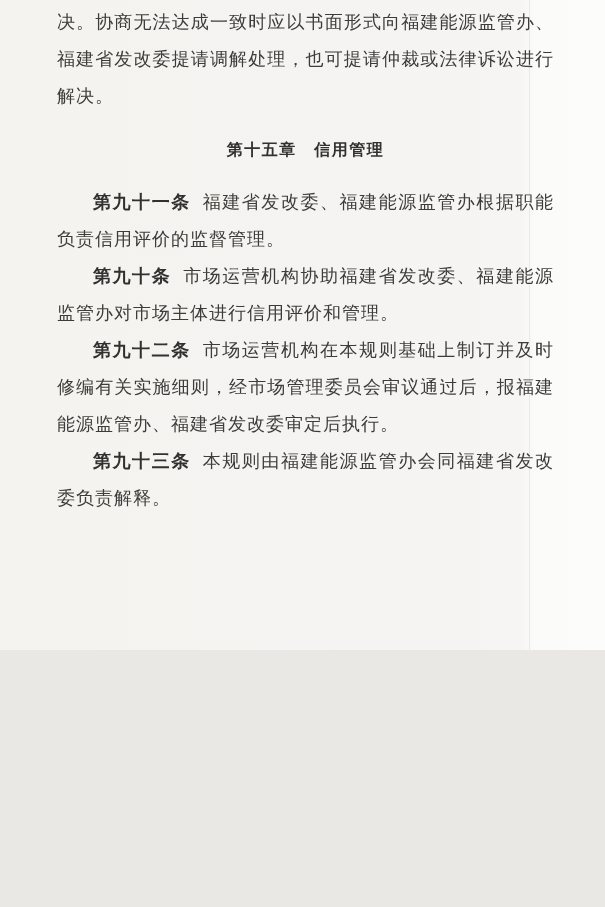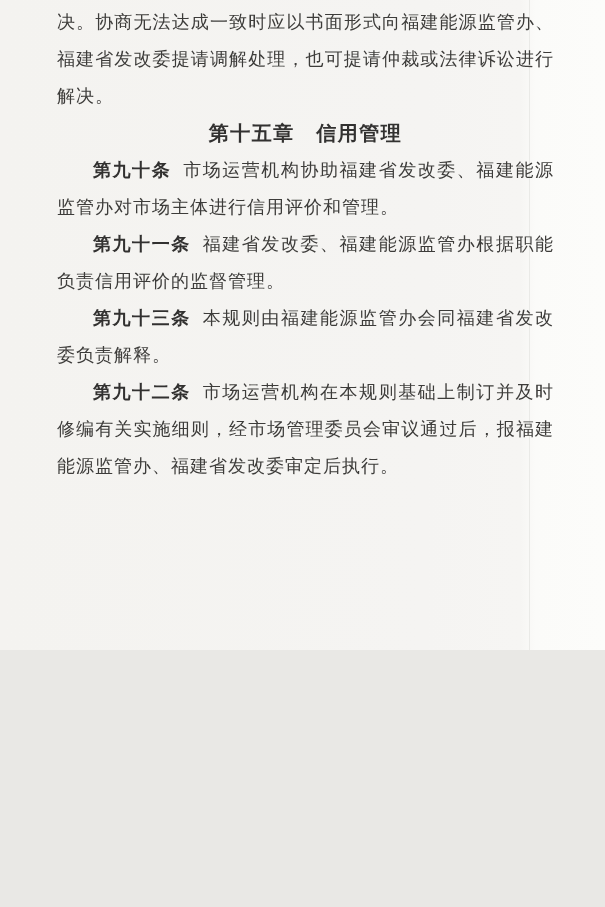--- a/index.html
+++ b/index.html
@@ -33,23 +33,23 @@
   }
   p.para.indent {
     text-indent: 36px;
   }
   .lead {
     font-weight: bold;
     color: #323130;
     margin-right: 12px;
   }
   h2.chapter {
-    margin: 0;
+    margin: 16px;
     padding: 0;
-    font-size: 20px;
+    font-size: 16px;
     line-height: 37px;
     font-weight: bold;
     text-align: center;
     text-indent: 0;
     letter-spacing: 1.5px;
     color: #323130;
   }
   .seam {
     position: absolute;
     left: 529px;
@@ -72,28 +72,28 @@
 <body>
 
 <div class="page">
 
   <div class="content">
 
     <p class="para">决。协商无法达成一致时应以书面形式向福建能源监管办、福建省发改委提请调解处理，也可提请仲裁或法律诉讼进行解决。</p>
 
     <h2 class="chapter">第十五章　信用管理</h2>
 
+    <p class="para indent"><span class="lead">第九十一条</span><span>福建省发改委、福建能源监管办根据职能负责信用评价的监督管理。</span></p>
+
     <p class="para indent"><span class="lead">第九十条</span><span>市场运营机构协助福建省发改委、福建能源监管办对市场主体进行信用评价和管理。</span></p>
 
-    <p class="para indent"><span class="lead">第九十一条</span><span>福建省发改委、福建能源监管办根据职能负责信用评价的监督管理。</span></p>
 
+    <p class="para indent"><span class="lead">第九十二条</span><span>市场运营机构在本规则基础上制订并及时修编有关实施细则，经市场管理委员会审议通过后，报福建能源监管办、福建省发改委审定后执行。</span></p>
 
     <p class="para indent"><span class="lead">第九十三条</span><span>本规则由福建能源监管办会同福建省发改委负责解释。</span></p>
-
-    <p class="para indent"><span class="lead">第九十二条</span><span>市场运营机构在本规则基础上制订并及时修编有关实施细则，经市场管理委员会审议通过后，报福建能源监管办、福建省发改委审定后执行。</span></p>
 
 
   </div>
 
   <div class="seam"></div>
 
   <div class="pagenum">— 24 —</div>
 
 </div>
 

